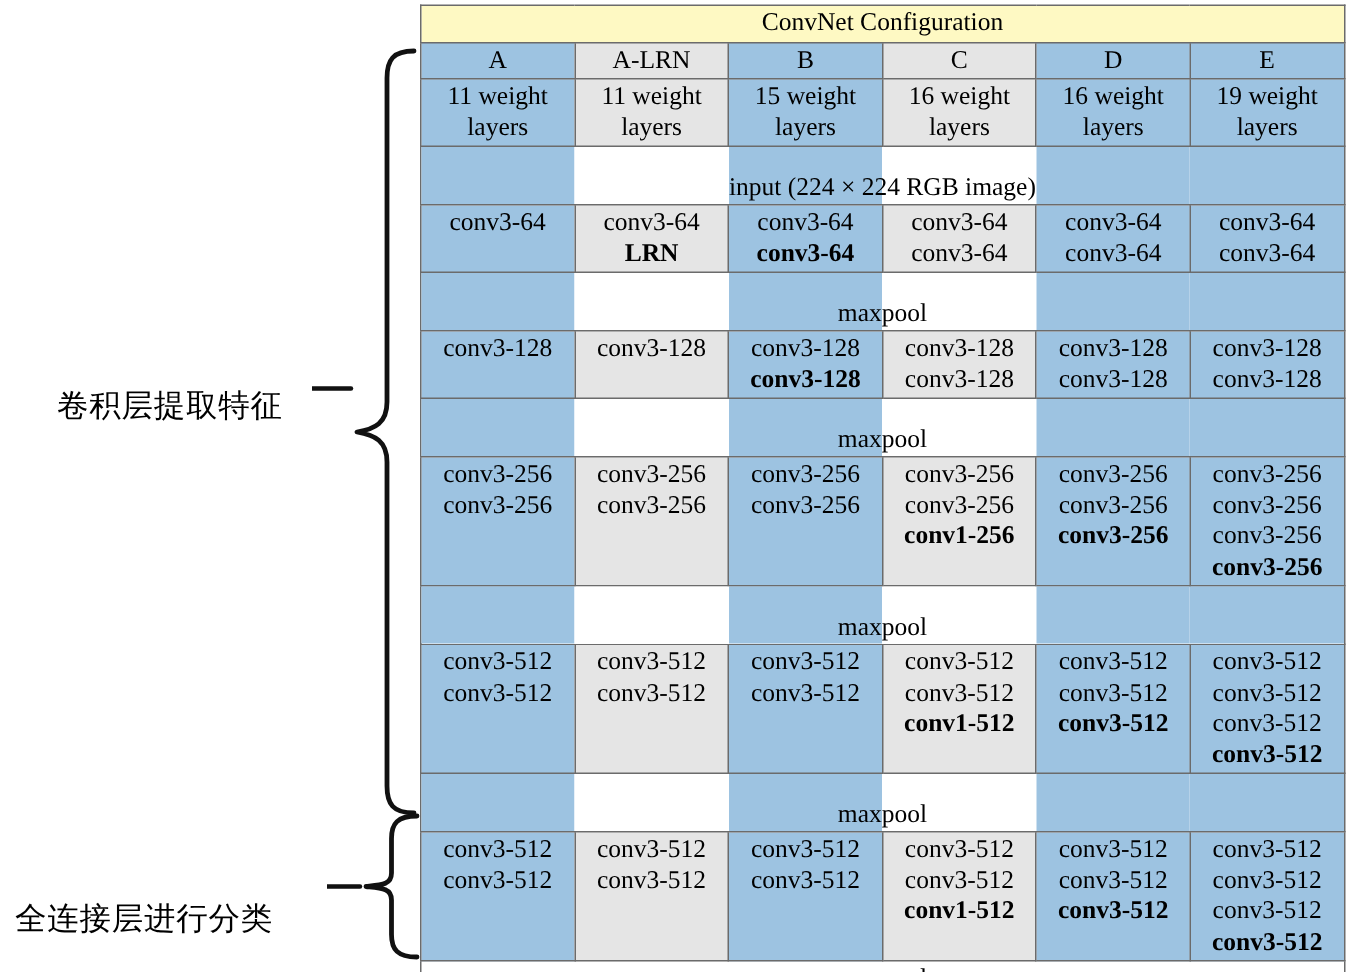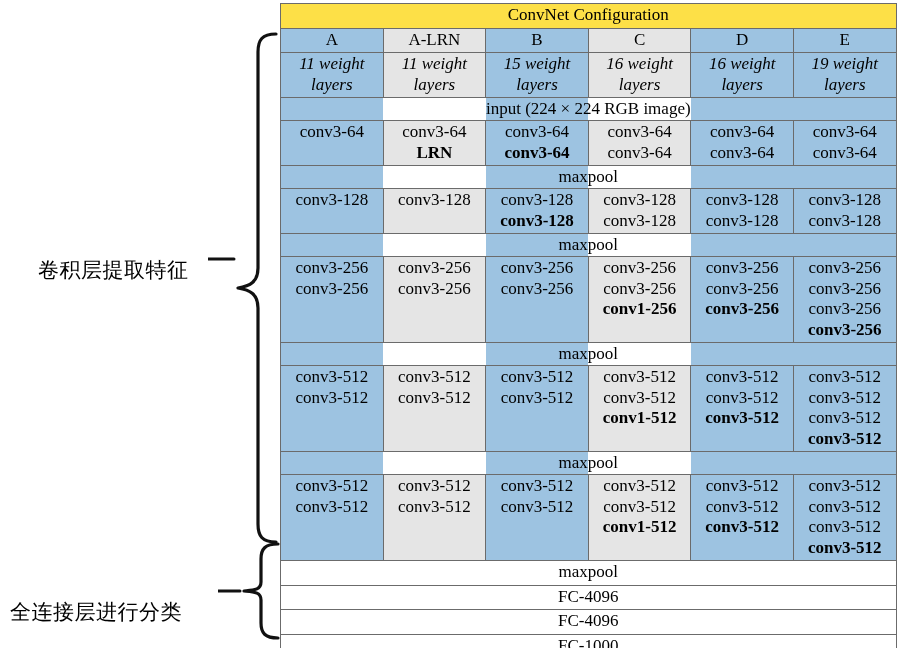--- a/index.html
+++ b/index.html
@@ -52,37 +52,36 @@
     line-height: 20.5px;
     padding: 1px 0 2px 0;
     color: #000000;
   }
 
   
   td.blue { background: #9dc3e1; color: #10293f; }
   td.white { background: #e5e5e5; color: #000000; }
 
   .title-row td {
-    background: #fde047;
+    background: #fef9c3;
     color: #000000;
     font-size: 18px;
     line-height: 22px;
     padding: 2px 0 3px 0;
     vertical-align: middle;
   }
   .letter-row td {
     font-size: 18px;
     line-height: 20px;
     padding: 1px 0 2px 0;
     vertical-align: middle;
   }
   .layers-row td {
     line-height: 20px;
     padding: 1px 0 2px 0;
-    font-style: italic;
   }
 
   
   .span-row { position: relative; }
   .span-cell {
     position: relative;
     padding: 0 !important;
     border: 1px solid #6b6b6b !important;
     height: 22px;
     background: #ffffff;
@@ -100,20 +99,21 @@
   .stripes i.b { background: #9dc3e1; }
   .stripes i.w { background: #ffffff; }
   .span-text {
     position: relative;
     z-index: 1;
     display: block;
     text-align: center;
     font-size: 17px;
     line-height: 22px;
     color: #000000;
+    margin-top: 16px;
   }
 
   .plain-row td {
     background: #ffffff;
     color: #000000;
     font-size: 17px;
     line-height: 21px;
     vertical-align: middle;
     padding: 1px 0 2px 0;
   }

